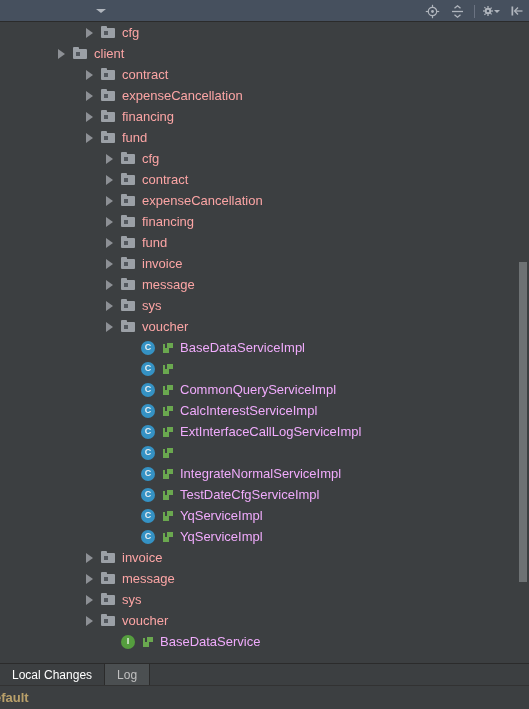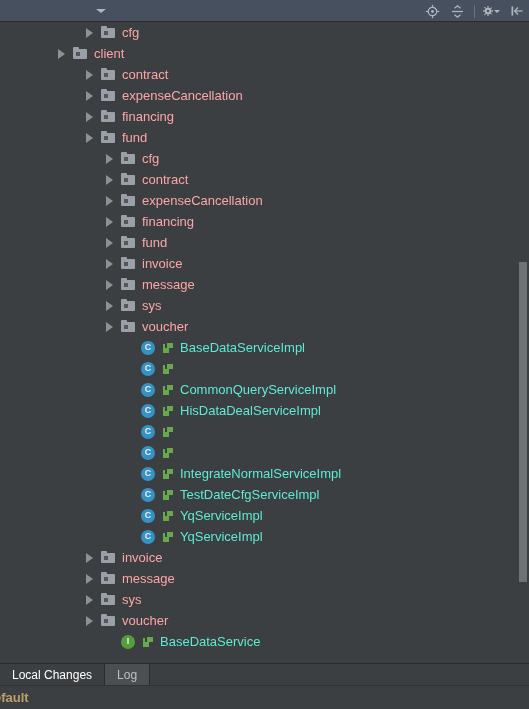--- a/index.html
+++ b/index.html
@@ -94,21 +94,21 @@
     border-radius: 50%; background: #559e3e;
     display: flex; align-items: center; justify-content: center;
     font-size: 9px; font-weight: bold; color: #e8f2e5; line-height: 1;
   }
   
   .impl-mark { flex: 0 0 13px; width: 13px; height: 16px; position: relative; margin-right: 5px; }
   .impl-mark .m1 { position: absolute; left: 5px; top: 3px; width: 6px; height: 5px; background: #6aa84f; }
   .impl-mark .m2 { position: absolute; left: 1px; top: 8px; width: 6px; height: 5px; background: #6aa84f; }
   .impl-mark .m3 { position: absolute; left: 1px; top: 4px; width: 2px; height: 8px; background: #6aa84f; }
 
-  .label { color: #5eead4; font-size: 13px; font-family: "Liberation Sans", sans-serif; }
+  .label { color: #f0abfc; font-size: 13px; font-family: "Liberation Sans", sans-serif; }
   .row.folder .label { color: #fca5a5; }
 
   
   #scrollbar-track {
     position: absolute; right: 0; top: 22px; width: 12px; height: 641px;
     background: transparent;
   }
   #scrollbar-thumb {
     position: absolute; right: 2px; top: 240px; width: 8px; height: 320px;
     background: #6e7274; border-radius: 0;
@@ -372,32 +372,33 @@
     <div class="row file" style="padding-left: 124px;">
       <div class="arrow none"></div>
       <div class="ico">
         <div class="cls-circle">C</div>
       </div>
       <div class="impl-mark">
         <div class="m1"></div>
         <div class="m3"></div>
         <div class="m2"></div>
       </div>
-      <span class="label">HisDataDealServiceImpl</span>
-    </div>
-    <div class="row file" style="padding-left: 124px;">
-      <div class="arrow none"></div>
-      <div class="ico">
-        <div class="cls-circle">C</div>
-      </div>
-      <div class="impl-mark">
-        <div class="m1"></div>
-        <div class="m3"></div>
-        <div class="m2"></div>
-      </div>
+      <span class="label">CalcInterestServiceImpl</span>
+    </div>
+    <div class="row file" style="padding-left: 124px;">
+      <div class="arrow none"></div>
+      <div class="ico">
+        <div class="cls-circle">C</div>
+      </div>
+      <div class="impl-mark">
+        <div class="m1"></div>
+        <div class="m3"></div>
+        <div class="m2"></div>
+      </div>
+      <span class="label">ExtInterfaceCallLogServiceImpl</span>
     </div>
     <div class="row file" style="padding-left: 124px;">
       <div class="arrow none"></div>
       <div class="ico">
         <div class="cls-circle">C</div>
       </div>
       <div class="impl-mark">
         <div class="m1"></div>
         <div class="m3"></div>
         <div class="m2"></div>

